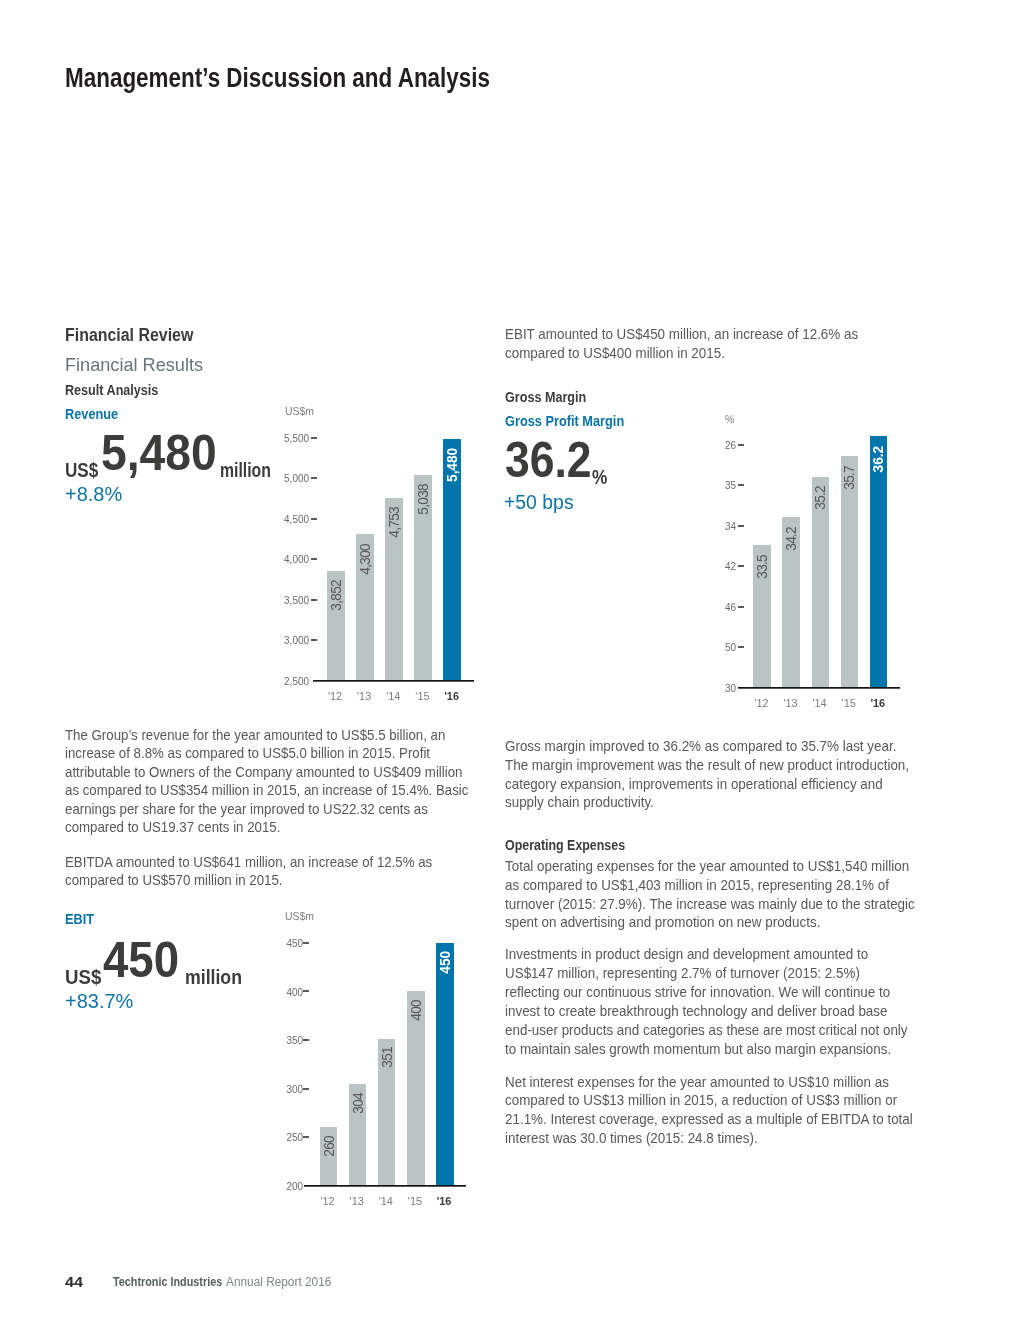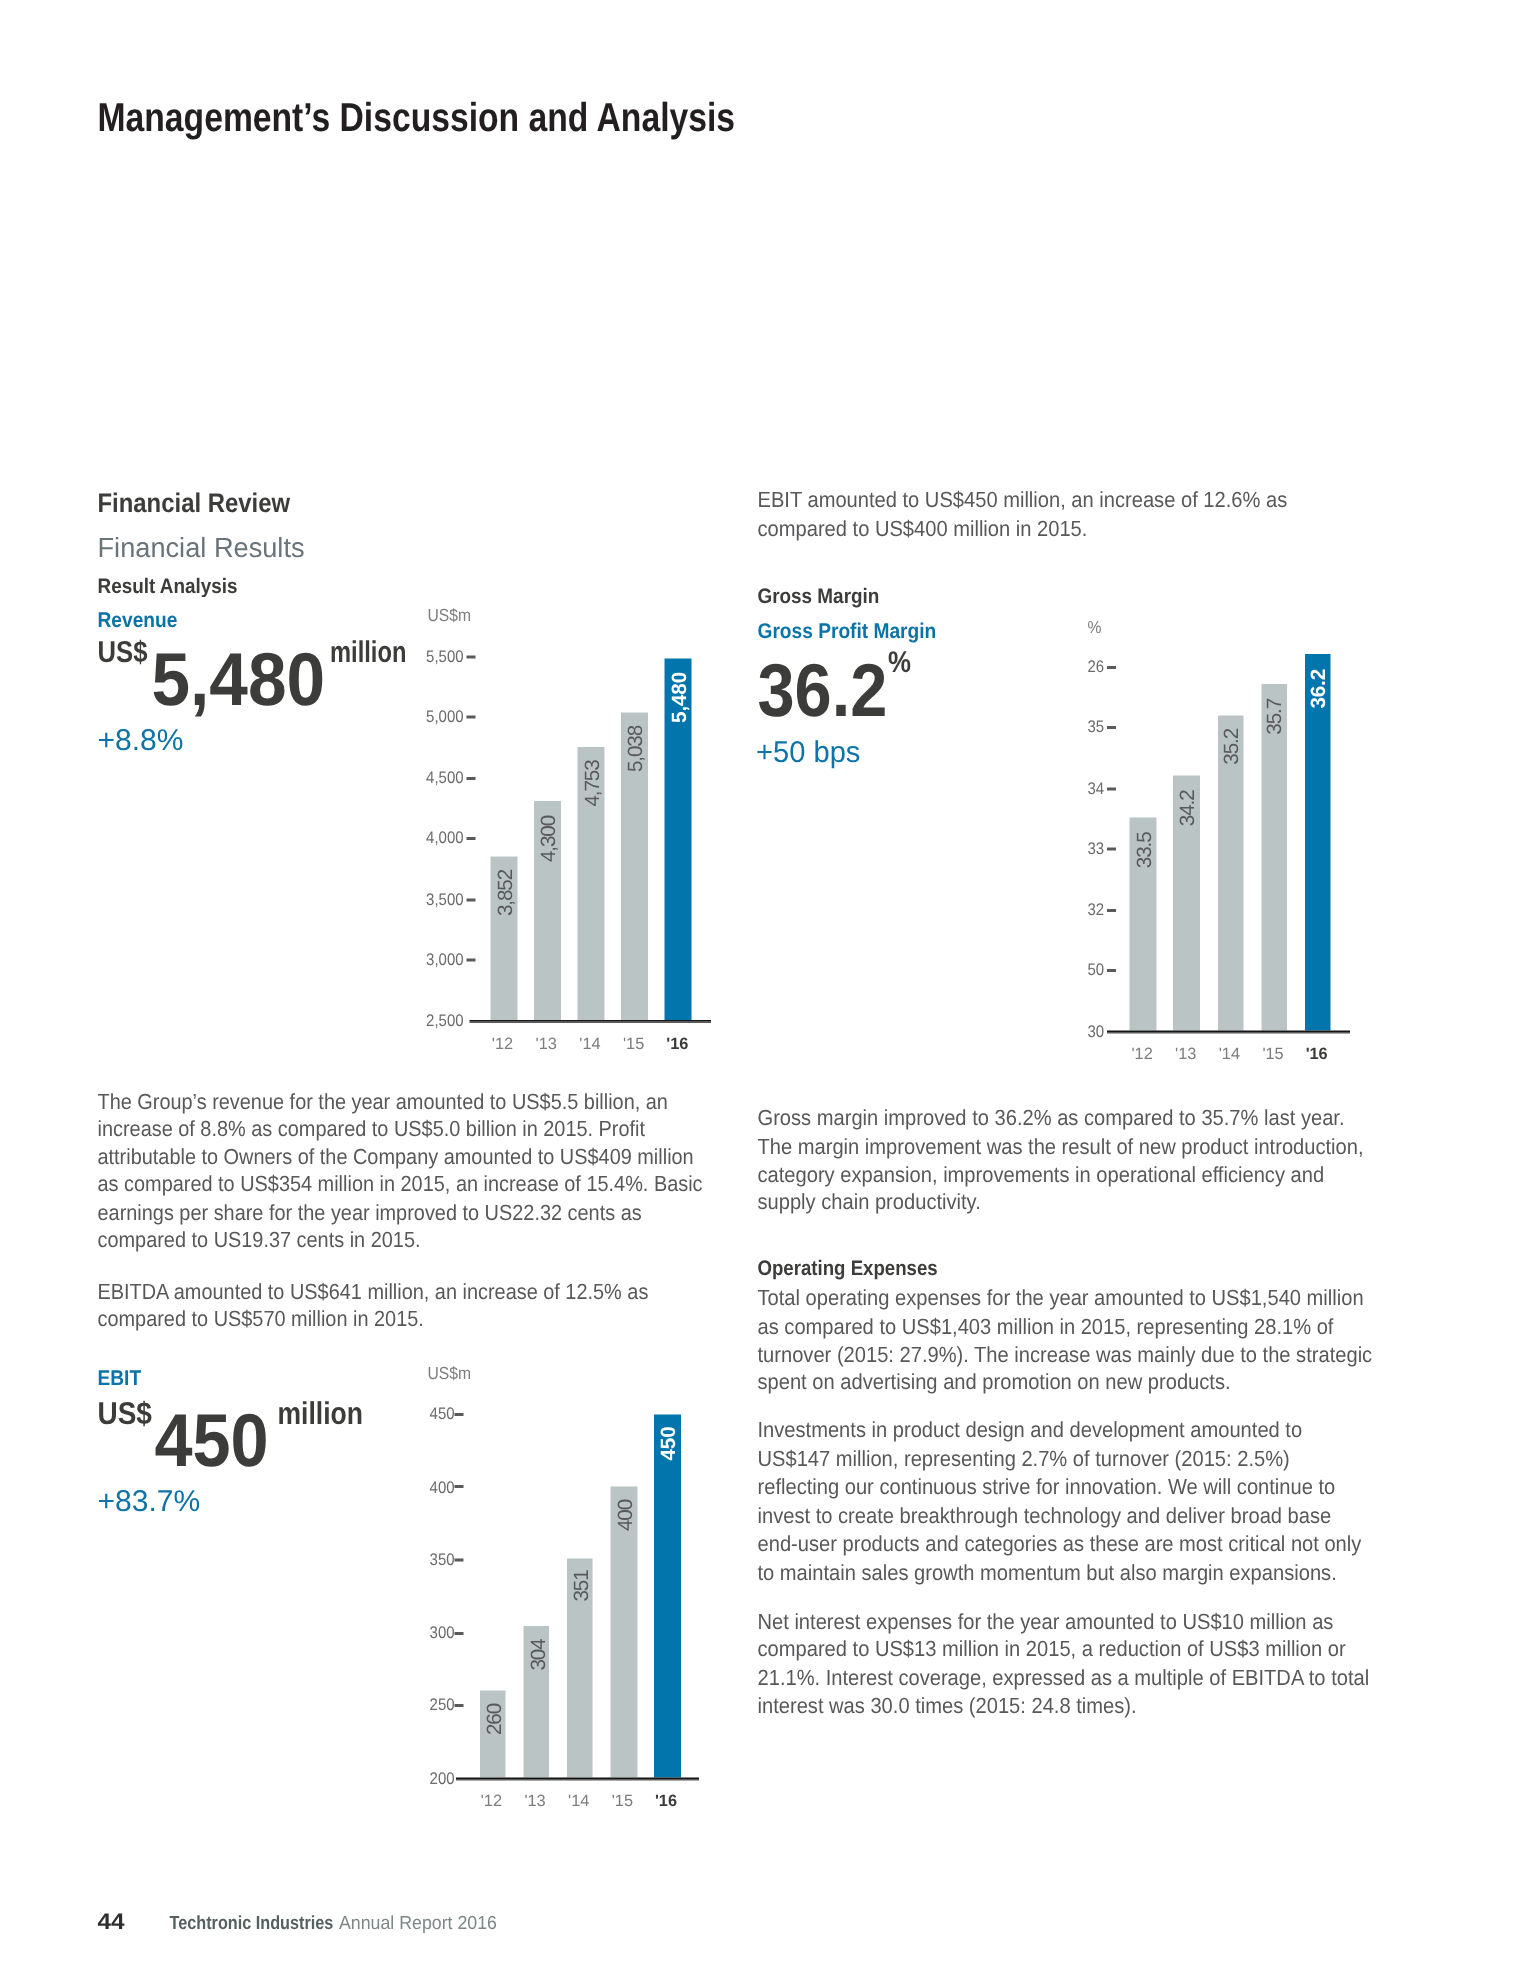--- a/index.html
+++ b/index.html
@@ -14,21 +14,21 @@
   #page-title{left:64.5px;top:62.5px;font-size:27px;font-weight:bold;color:#231f20;}
   #page-title .cnd{transform:scaleX(0.8315);}
 
   
   .h-sec{font-size:18px;font-weight:bold;color:#3c3c3b;}
   .h-sub{font-size:18.5px;font-weight:normal;color:#69747a;}
   .h-small{font-size:14px;font-weight:bold;color:#3c3c3b;}
   .h-blue{font-size:14.2px;font-weight:bold;color:#0a73a8;}
 
   
-  .fig-row{white-space:nowrap;display:flex;align-items:flex-start;}
+  .fig-row{white-space:nowrap;display:flex;align-items:flex-end;}
   .fig-row span{display:inline-block;}
   .fig-pre{font-size:20px;font-weight:bold;color:#3c3c3b;transform:scaleX(0.855);transform-origin:left bottom;margin-right:-3.0px;}
   .fig-big{font-size:50px;font-weight:bold;color:#3c3c3b;transform:scaleX(0.925);transform-origin:left bottom;margin-right:-5.9px;}
   .fig-post{font-size:20px;font-weight:bold;color:#3c3c3b;transform:scaleX(0.79);transform-origin:left bottom;}
   .fig-pct{font-size:20px;font-weight:bold;color:#3c3c3b;transform:scaleX(0.86);transform-origin:left bottom;}
   .delta{font-size:20px;color:#0e74a8;font-weight:normal;}
 
   
   .body-p{font-size:14.6px;line-height:18.5px;color:#58585a;}
   .body-p .ln{display:block;white-space:nowrap;transform:scaleX(0.909);transform-origin:left center;}
@@ -168,23 +168,23 @@
     <div class="bar" style="left: 443.4px; top: 438.82px; width: 18px; height: 241.38px; background: rgb(2, 118, 172);"></div>
     <div class="bar-lbl" style="left: 446.1px; top: 448.42px; width: 18px; color: rgb(255, 255, 255); font-weight: bold; letter-spacing: -0.1px;">5,480</div>
     <div class="xlbl cur" style="left: 434.6px; top: 689.8px; width: 34px;"><span>'16</span></div>
     <div class="axis-line" style="left: 312.7px; top: 680px; width: 161.3px;"></div>
   </div>
 <div class="chart" id="chart-gpm" style="left: 0px; top: 0px; width: 1020px; height: 1321px;">
     <div class="unit" style="left: 724.8px; top: 411.5px;"><span>%</span></div>
     <div class="ytick" style="left: 675.9px; top: 681.8px; width: 60px; text-align: right;"><span>30</span></div>
     <div class="ytick" style="left: 675.9px; top: 641.3px; width: 60px; text-align: right;"><span>50</span></div>
     <div class="ytick-dash" style="left: 737.5px; top: 646.2px;"></div>
-    <div class="ytick" style="left: 675.9px; top: 600.8px; width: 60px; text-align: right;"><span>32</span></div>
+    <div class="ytick" style="left: 675.9px; top: 600.8px; width: 60px; text-align: right;"><span>46</span></div>
     <div class="ytick-dash" style="left: 737.5px; top: 606.2px;"></div>
-    <div class="ytick" style="left: 675.9px; top: 560.3px; width: 60px; text-align: right;"><span>33</span></div>
+    <div class="ytick" style="left: 675.9px; top: 560.3px; width: 60px; text-align: right;"><span>42</span></div>
     <div class="ytick-dash" style="left: 737.5px; top: 565.2px;"></div>
     <div class="ytick" style="left: 675.9px; top: 519.8px; width: 60px; text-align: right;"><span>34</span></div>
     <div class="ytick-dash" style="left: 737.5px; top: 525.2px;"></div>
     <div class="ytick" style="left: 675.9px; top: 479.3px; width: 60px; text-align: right;"><span>35</span></div>
     <div class="ytick-dash" style="left: 737.5px; top: 484.2px;"></div>
     <div class="ytick" style="left: 675.9px; top: 438.8px; width: 60px; text-align: right;"><span>26</span></div>
     <div class="ytick-dash" style="left: 737.5px; top: 444.2px;"></div>
     <div class="bar" style="left: 753.3px; top: 545.45px; width: 17.8px; height: 141.75px; background: rgb(186, 196, 196);"></div>
     <div class="bar-lbl" style="left: 756px; top: 555.05px; width: 17.8px; color: rgb(88, 88, 90);">33.5</div>
     <div class="xlbl" style="left: 744.5px; top: 696.8px; width: 33.8px;"><span>'12</span></div>

